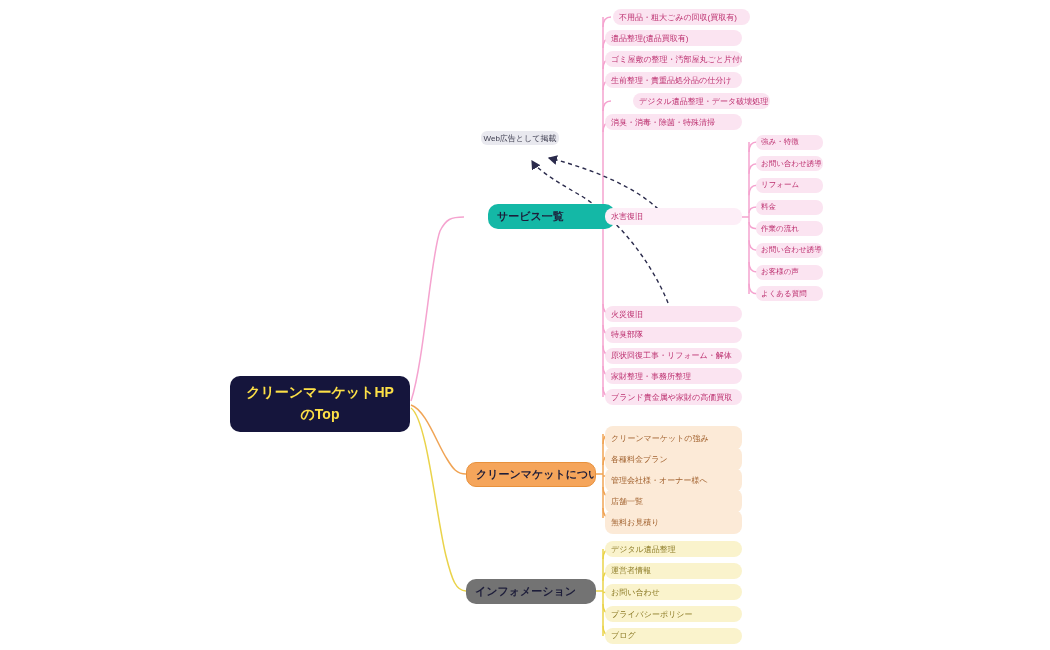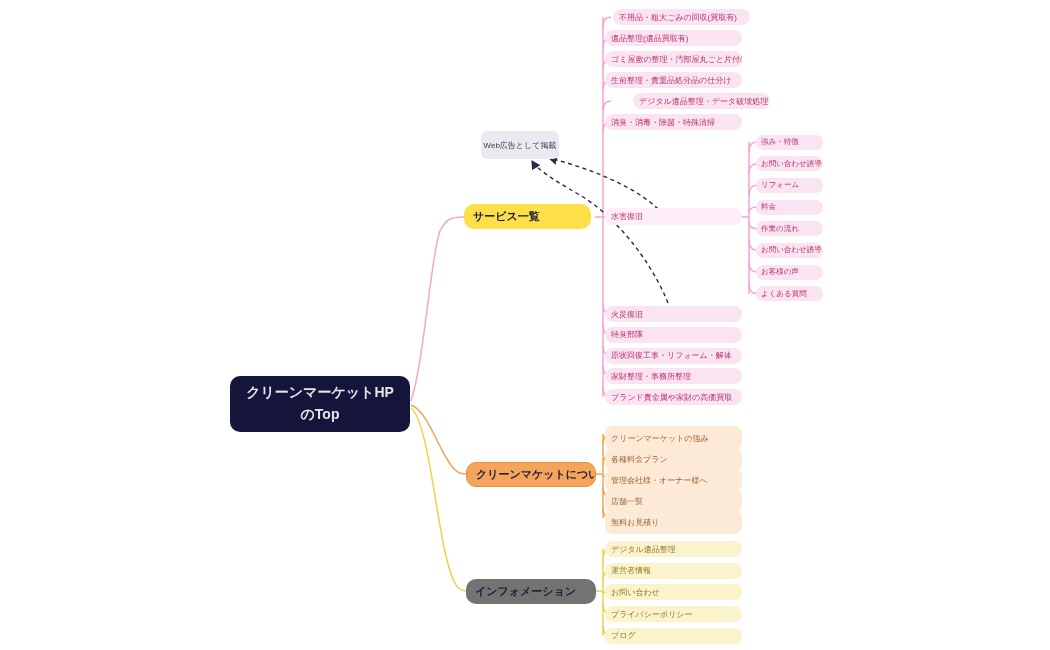--- a/index.html
+++ b/index.html
@@ -4,29 +4,29 @@
 <style>
   html,body{margin:0;padding:0;background:#ffffff;}
   .canvas{position:relative;width:1050px;height:650px;background:#ffffff;overflow:hidden;
           font-family:"Liberation Sans","DejaVu Sans",sans-serif;}
   svg.edges{position:absolute;left:0;top:0;width:1050px;height:650px;}
 
   .node{position:absolute;left:0;box-sizing:border-box;display:flex;align-items:center;
         white-space:nowrap;overflow:hidden;}
 
   .root{left:230px;top:376px;width:180px;height:56px;background:#15153c;border-radius:10px;
-        color:#e5e5e5;font-size:14px;font-weight:700;flex-direction:column;justify-content:center;
+        color:#fde047;font-size:14px;font-weight:700;flex-direction:column;justify-content:center;
         line-height:1.55;text-align:center;}
 
   .branch{height:25px;border-radius:10px;font-size:11px;font-weight:700;color:#1d1d3a;padding:0 9px;}
-  .branch-pink{left:464px;top:204px;width:127px;background:#fde047;}
+  .branch-pink{left:488px;top:204px;width:127px;background:#14b8a6;}
   .branch-orange{left:466px;top:462px;width:130px;background:#f5a55b;border:1px solid #e8913c;}
   .branch-yellow{left:466px;top:579px;width:130px;background:#737373;}
 
-  .webnote{left:481px;top:131px;width:78px;height:28px;background:#e9e9ef;border-radius:6px;
+  .webnote{left:481px;top:131px;width:78px;height:14px;background:#e9e9ef;border-radius:6px;
            color:#3c3c4e;font-size:8px;justify-content:center;}
 
   .child-pink{width:137px;height:16px;border-radius:8px;background:#fbe4f1;color:#bc2e6e;
               font-size:8px;padding:0 6px;}
   .suigai{left:605px;top:208px;width:137px;height:17px;border-radius:8px;background:#fdeef7;
           color:#bc2e6e;font-size:8px;padding:0 6px;}
   .gchild{width:67px;height:15px;border-radius:7px;background:#fbe4f1;color:#bc2e6e;
           font-size:7.5px;padding:0 5px;}
   .child-orange{width:137px;height:24px;border-radius:8px;background:#fcead7;color:#a2622f;
                 font-size:8px;padding:0 6px;}

